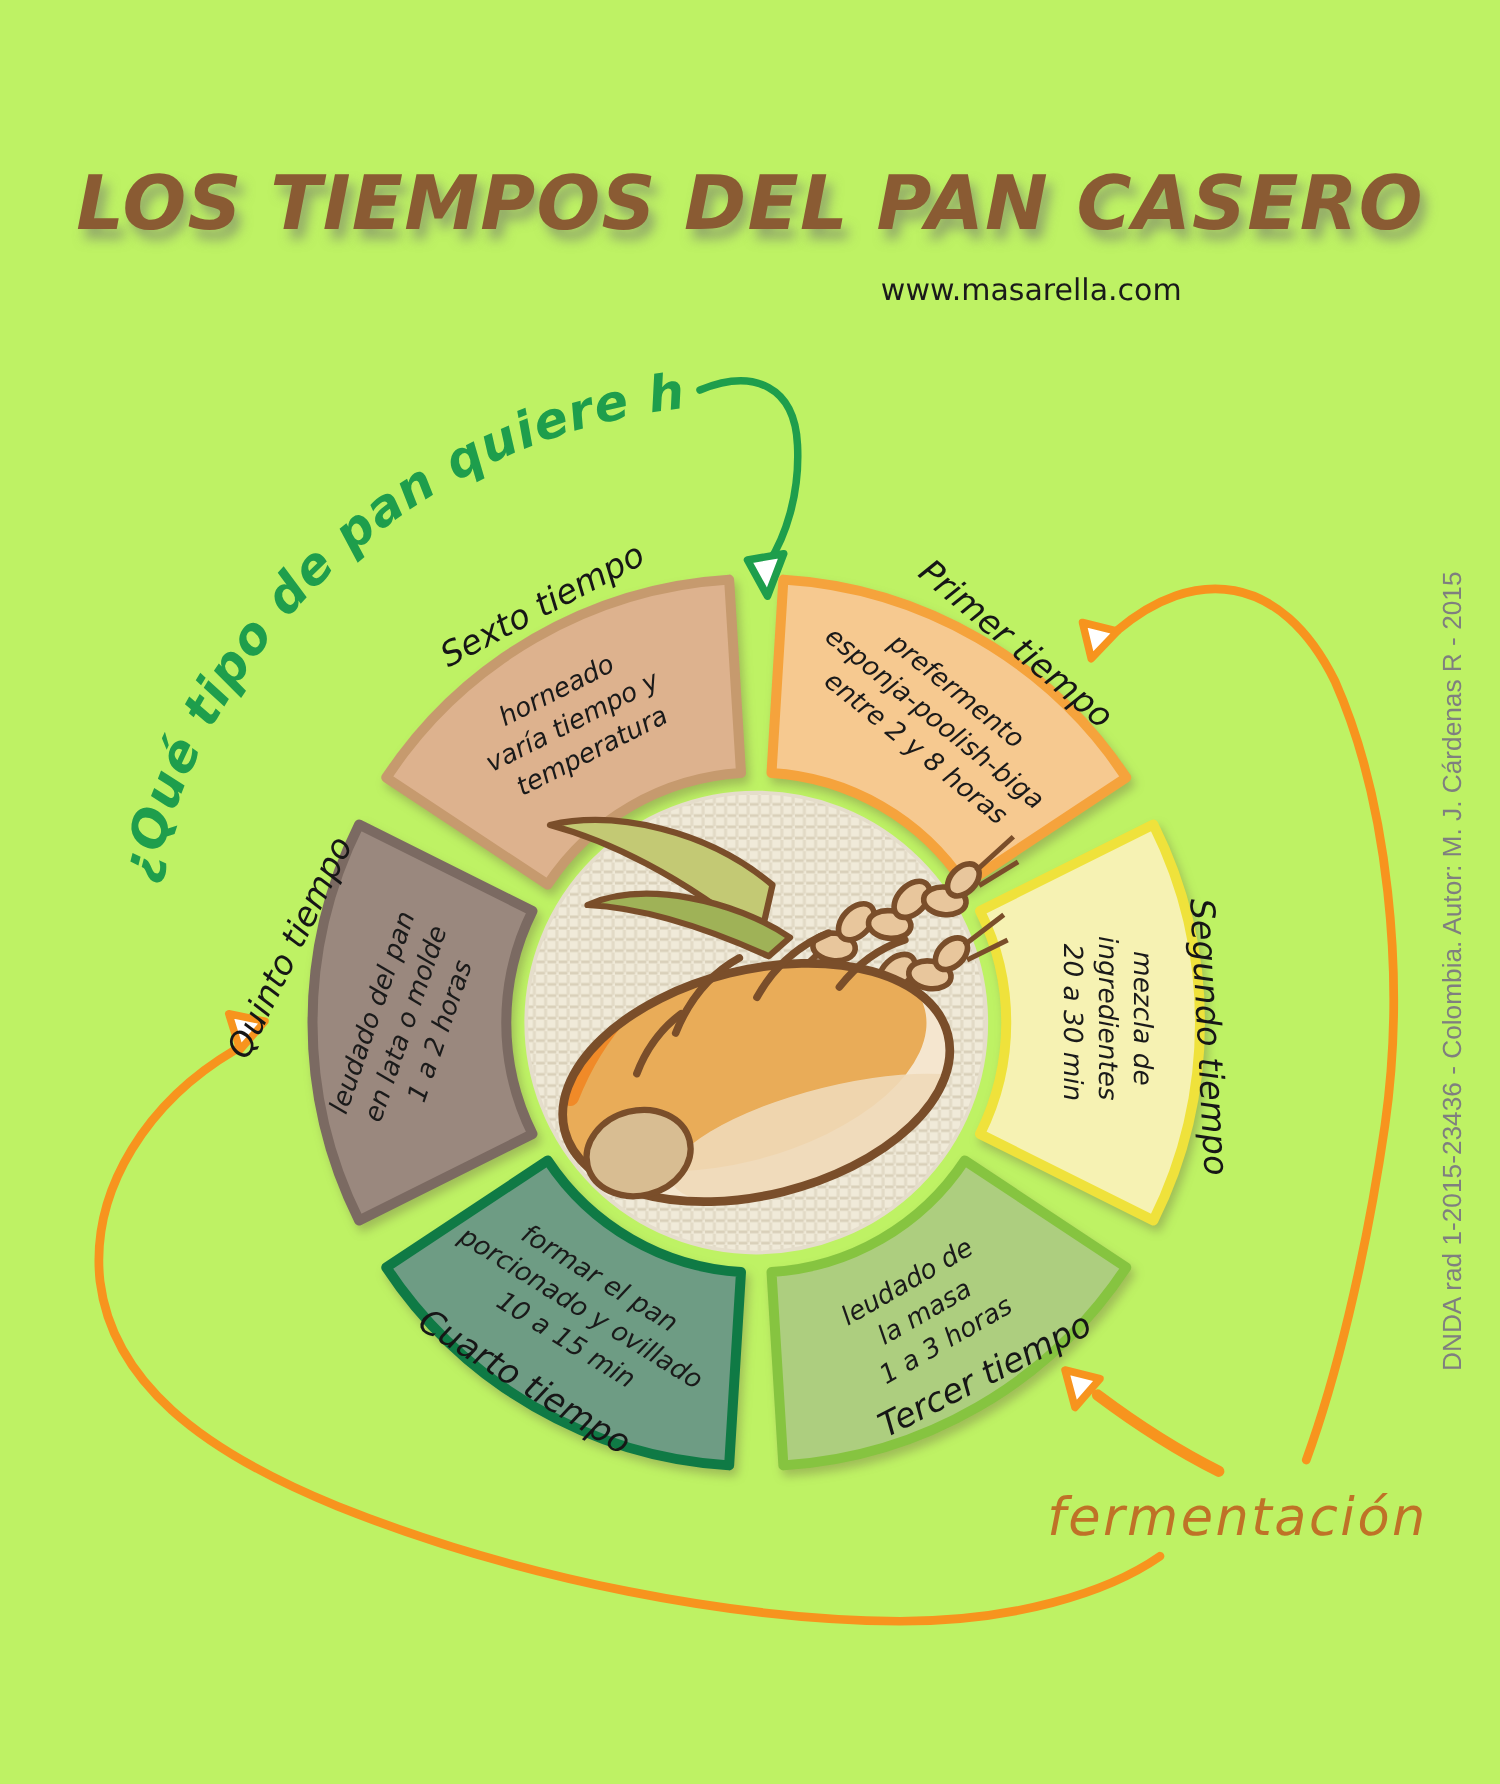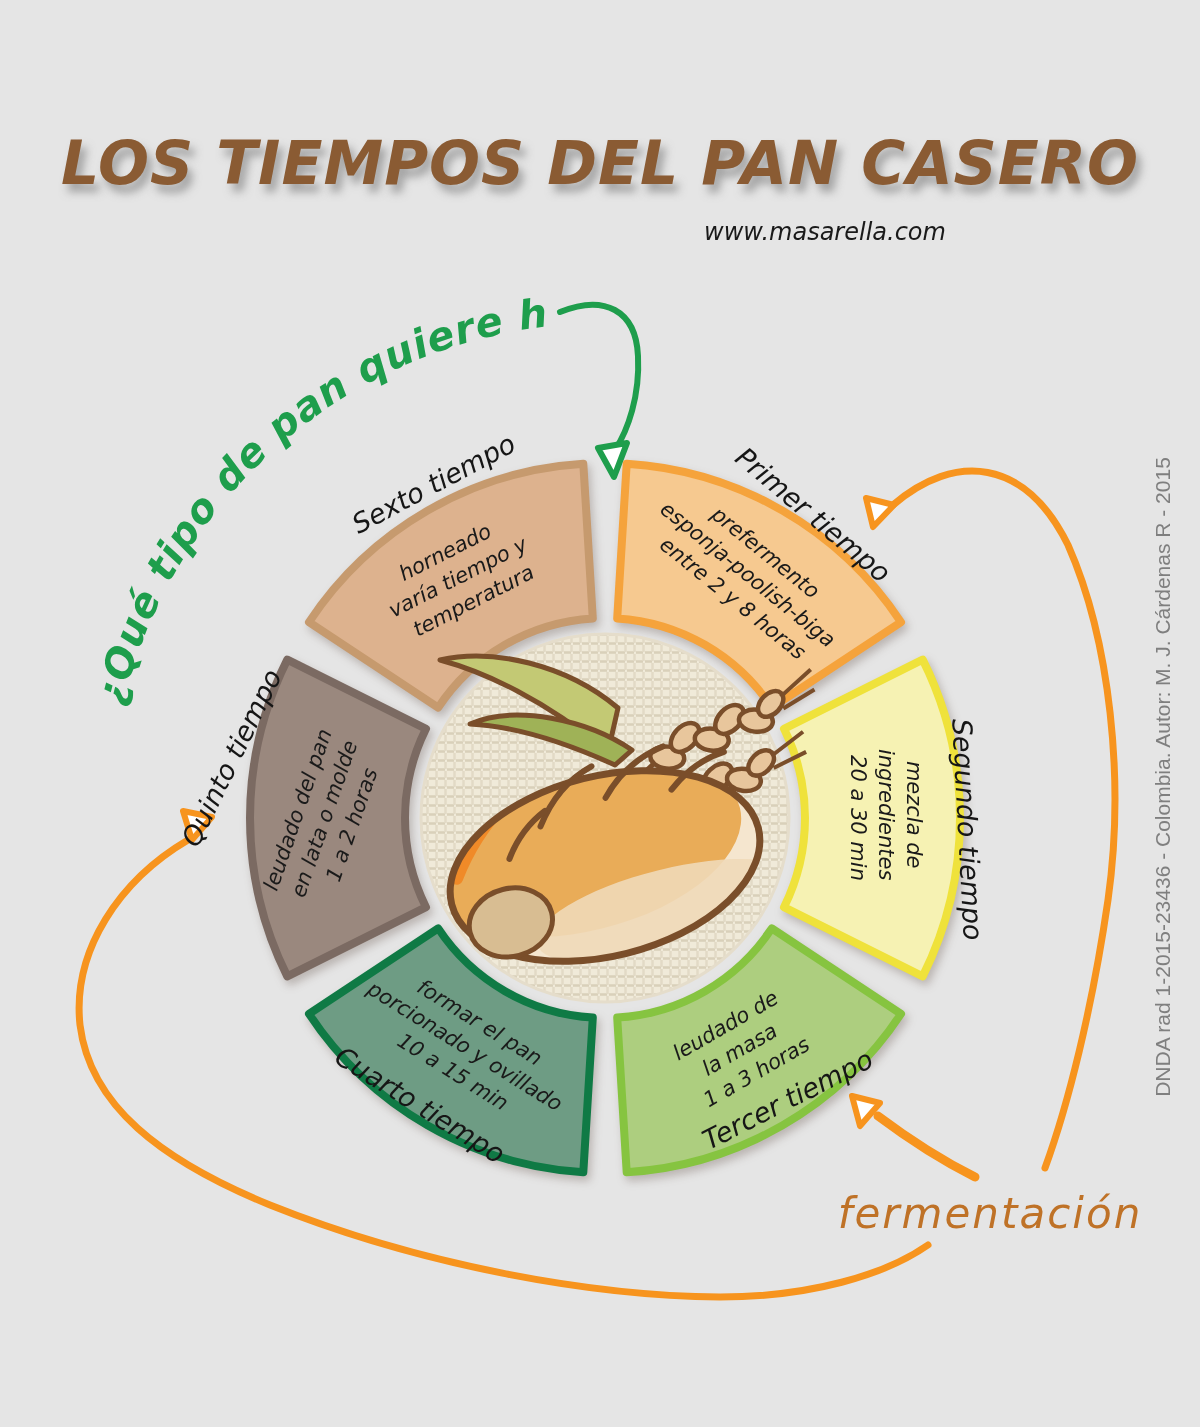--- a/index.html
+++ b/index.html
@@ -1,23 +1,23 @@
 <!DOCTYPE html>
 <html><head>
 <meta charset="utf-8">
 <style>
   html,body{margin:0;padding:0;background:#ffffff;}
-  .stage{position:relative;width:1200px;height:1427px;background:#e5e5e5;overflow:hidden;
+  .stage{position:relative;width:1200px;height:1427px;background:#bef264;overflow:hidden;
          font-family:"DejaVu Sans",sans-serif;}
   .title{position:absolute;left:0;top:128px;width:1200px;text-align:center;
          font-family:"DejaVu Sans",sans-serif;font-style:italic;font-weight:bold;
          font-size:60px;letter-spacing:1px;color:#8a5b33;white-space:nowrap;
          text-shadow:5px 8px 9px rgba(110,110,110,0.55);}
   .website{position:absolute;left:695px;top:218px;width:260px;text-align:center;
-         font-family:"DejaVu Sans",sans-serif;font-style:italic;font-size:24px;color:#1a1a1a;}
+         font-family:"DejaVu Sans",sans-serif;font-size:24px;color:#1a1a1a;}
   .credit{position:absolute;left:1163px;top:777px;transform:translate(-50%,-50%) rotate(-90deg);
          white-space:nowrap;font-family:"Liberation Sans",sans-serif;font-size:21px;color:#7f7f7f;}
   svg{position:absolute;left:0;top:0;}
   .hand{font-family:"DejaVu Sans",sans-serif;font-style:italic;}
   .seg-text{font-size:21px;font-weight:500;fill:#1a1a1a;}
   .seg-label{font-size:27px;fill:#161616;}
   .question-text{font-size:40px;font-weight:bold;fill:#1e9e4c;letter-spacing:1px;}
   .ferment-text{font-size:42px;fill:#bf7227;letter-spacing:2px;}
   .segments{filter:drop-shadow(3px 5px 4px rgba(90,70,60,0.30));}
   .arrow{fill:none;stroke-linecap:round;stroke-linejoin:round;}

